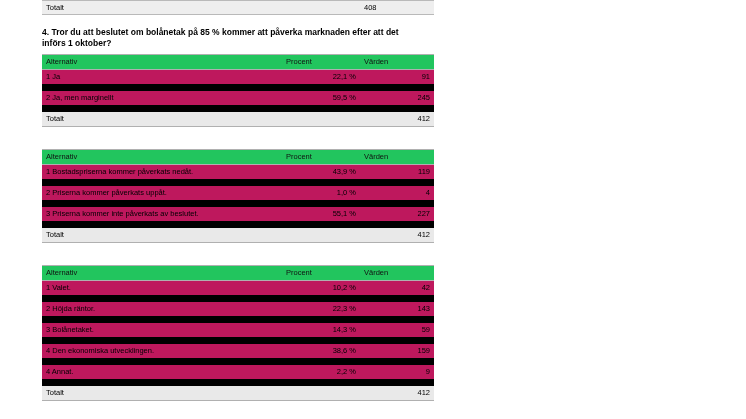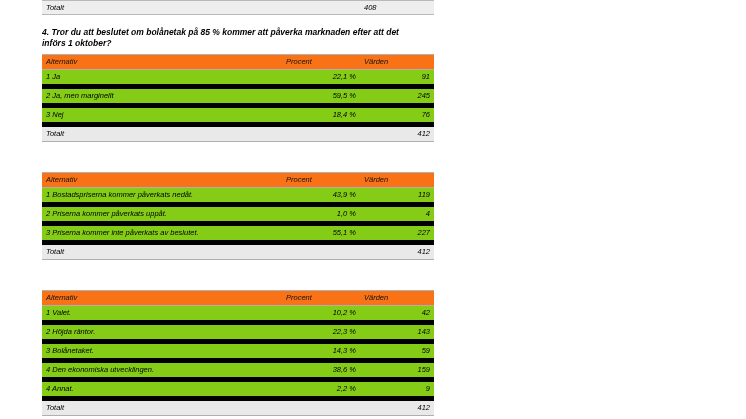--- a/index.html
+++ b/index.html
@@ -12,21 +12,20 @@
     height: 419px;
     font-family: "Liberation Sans", sans-serif;
     color: #000000;
     overflow: hidden;
   }
   .page {
     position: relative;
     width: 746px;
     height: 407px;
     background: #ffffff;
-    font-style: italic;
   }
   .content {
     position: absolute;
     left: 42px;
     top: 0px;
     width: 370px;
   }
 
   
   .partial-table {
@@ -61,47 +60,47 @@
   }
   table.survey th,
   table.survey td {
     font-size: 7.5px;
     line-height: 10px;
     padding: 2px 4px 2px 4px;
     font-weight: normal;
     vertical-align: middle;
   }
   table.survey thead th {
-    background: #f97316;
+    background: #22c55e;
     border-top: 1px solid #b0b0b0;
     border-bottom: 1px solid #b0b0b0;
     text-align: left;
     color: #111111;
   }
   table.survey tbody td {
-    border-bottom: 5px solid #000000;
-    background: #84cc16;
+    border-bottom: 7px solid #000000;
+    background: #be185d;
   }
   table.survey tbody tr:first-child td {
     border-top: none;
   }
   table.survey td.num,
   table.survey th.num {
     text-align: right;
   }
   table.survey tfoot td {
     background: #e9e9e9;
     border-top: 1px solid #b0b0b0;
     border-bottom: 1px solid #b0b0b0;
   }
   .col-alt { width: 232px; }
   .col-pct { width: 70px; }
   .col-val { width: 66px; }
 
-  .block { margin-bottom: 12px; }
+  .block { margin-bottom: 4px; }
   .spacer-q { height: 13px; }
   .spacer-after-table { height: 12px; }
 </style>
 </head>
 <body>
 
 <div class="page">
   <div class="content">
 
     <table class="partial-table">
@@ -130,25 +129,20 @@
           <tr>
             <td class="col-alt">1 Ja</td>
             <td class="col-pct num">22,1 %</td>
             <td class="col-val num">91</td>
           </tr>
           <tr>
             <td class="col-alt">2 Ja, men marginellt</td>
             <td class="col-pct num">59,5 %</td>
             <td class="col-val num">245</td>
           </tr>
-          <tr>
-            <td class="col-alt">3 Nej</td>
-            <td class="col-pct num">18,4 %</td>
-            <td class="col-val num">76</td>
-          </tr>
         </tbody>
         <tfoot>
           <tr>
             <td class="col-alt">Totalt</td>
             <td class="col-pct"></td>
             <td class="col-val num">412</td>
           </tr>
         </tfoot>
       </table>
     </div>

